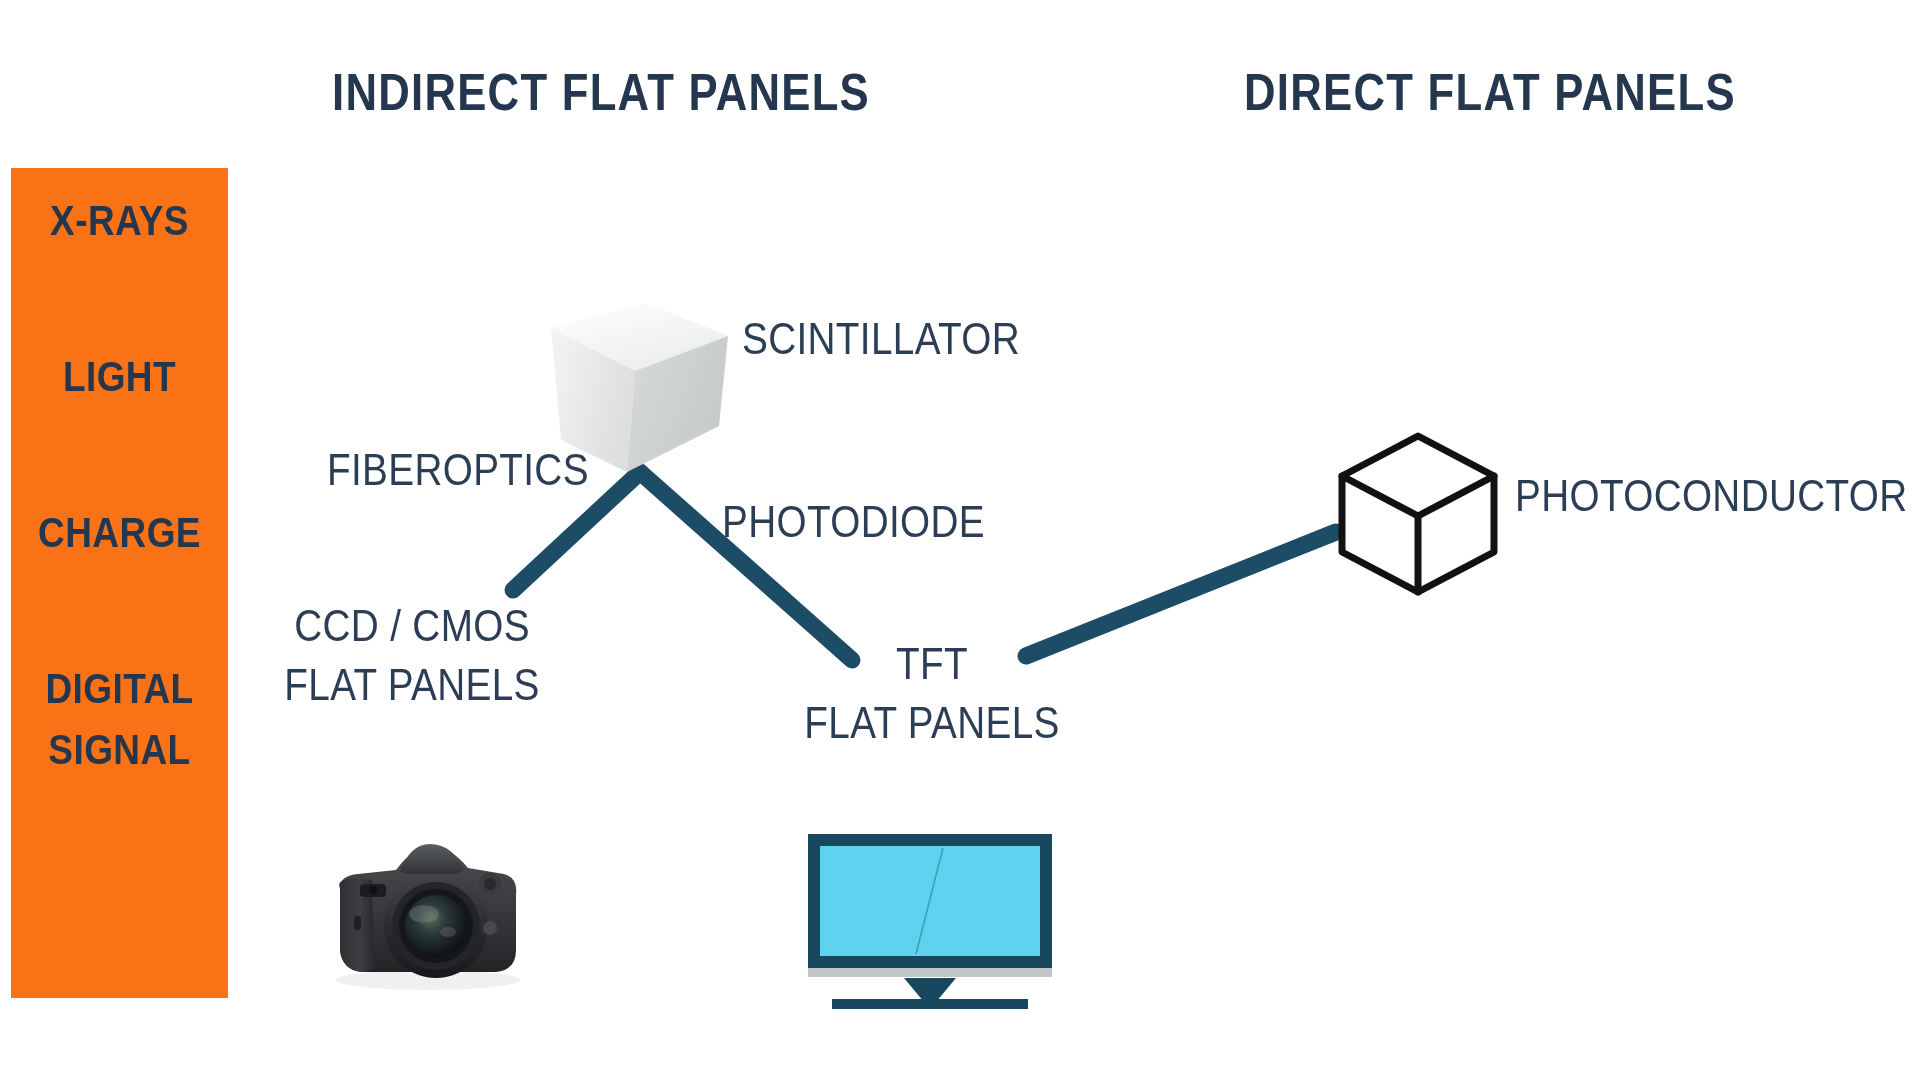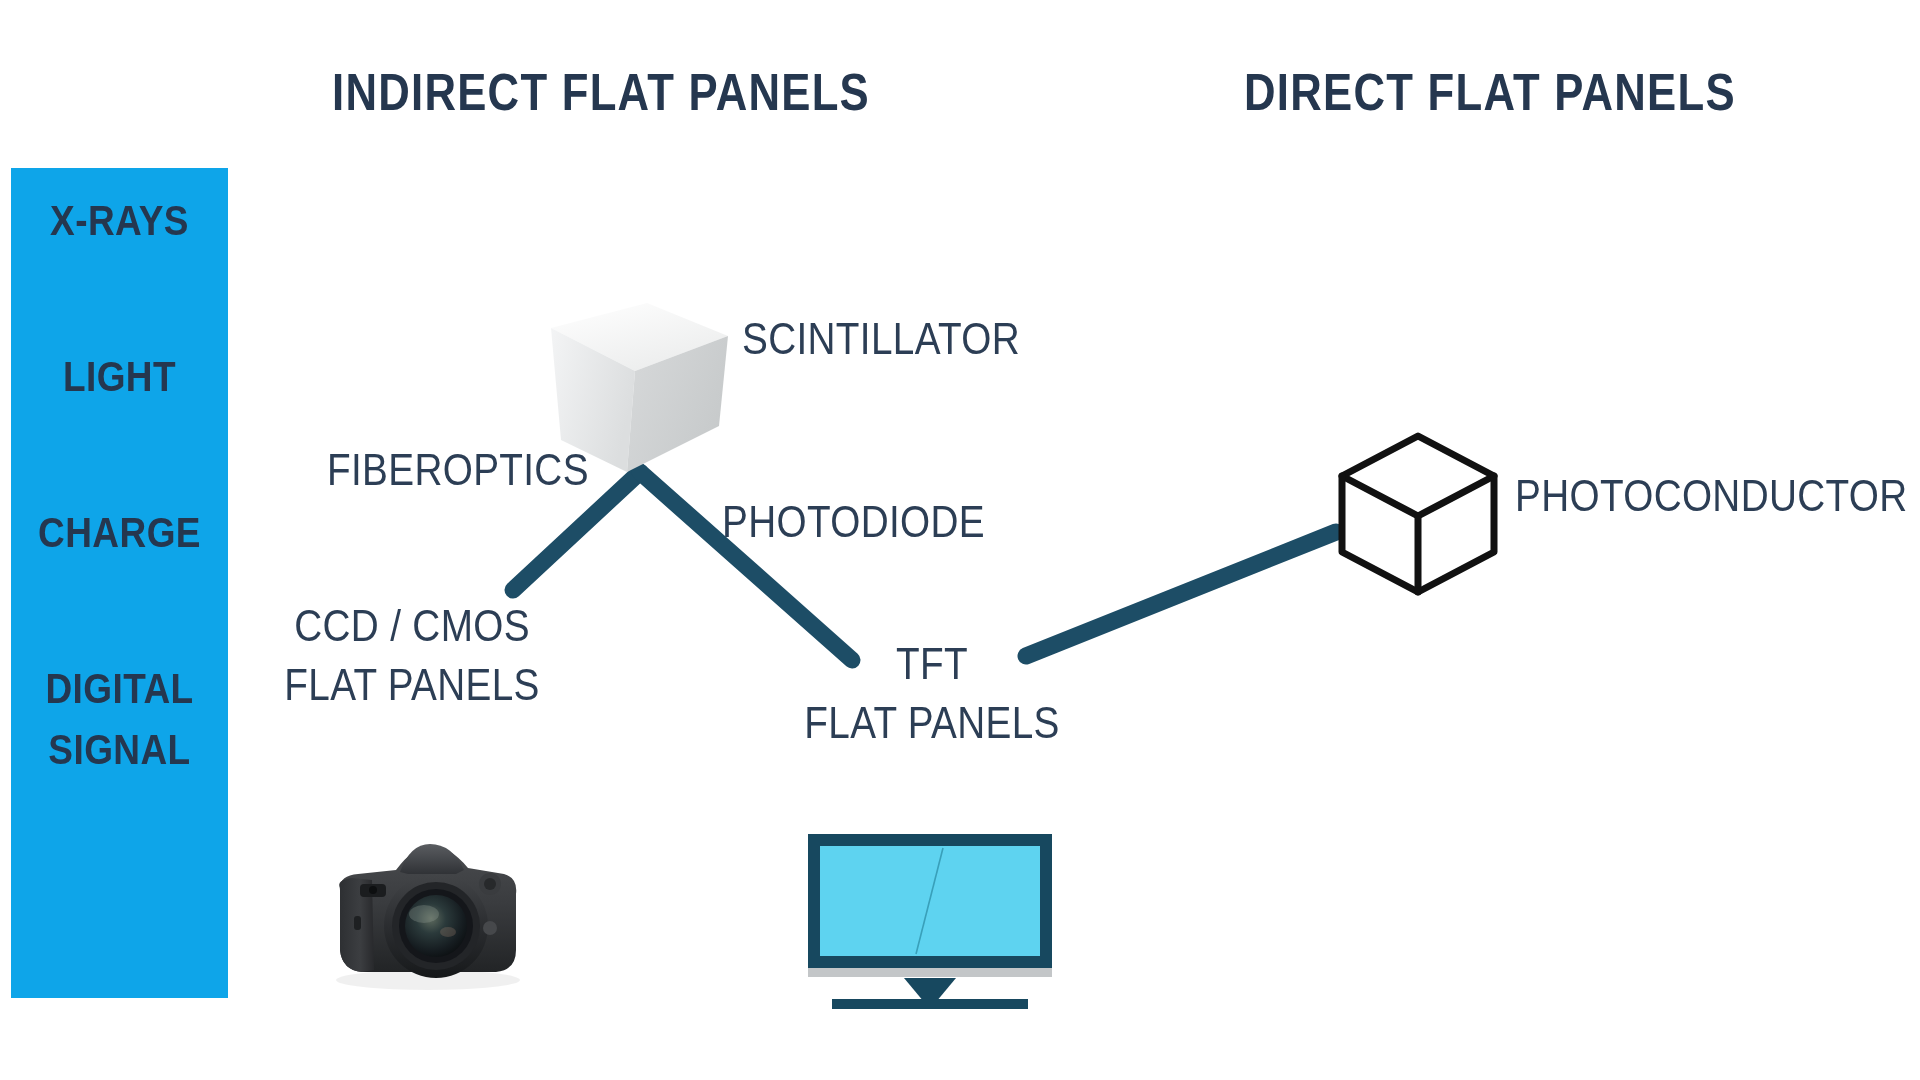--- a/index.html
+++ b/index.html
@@ -18,21 +18,21 @@
     overflow: hidden;
   }
 
   
   #energy-chain {
     position: absolute;
     left: 11px;
     top: 168px;
     width: 217px;
     height: 830px;
-    background: #0ea5e9;
+    background: #f97316;
     display: flex;
     flex-direction: column;
     align-items: center;
   }
   .chain-item {
     position: absolute;
     left: 0;
     width: 217px;
     text-align: center;
     color: #25374f;

